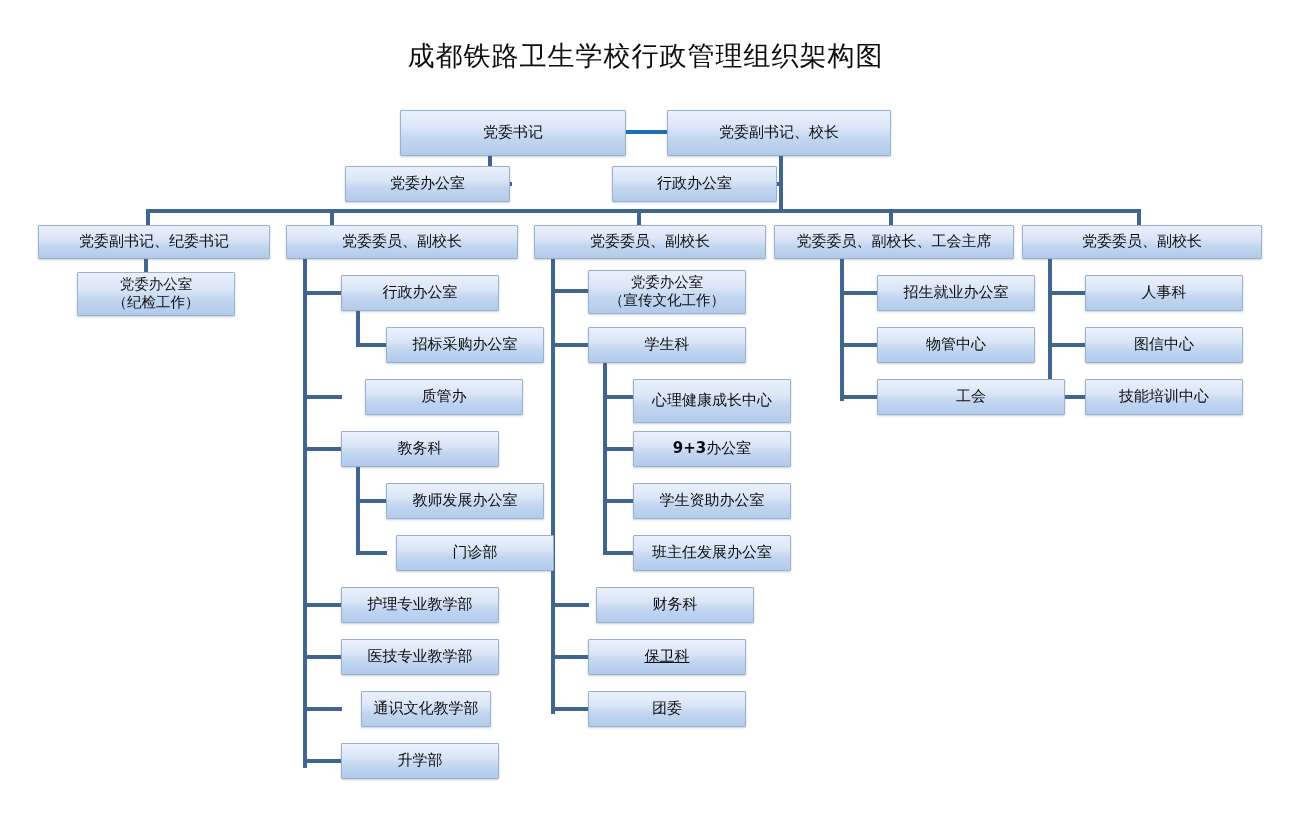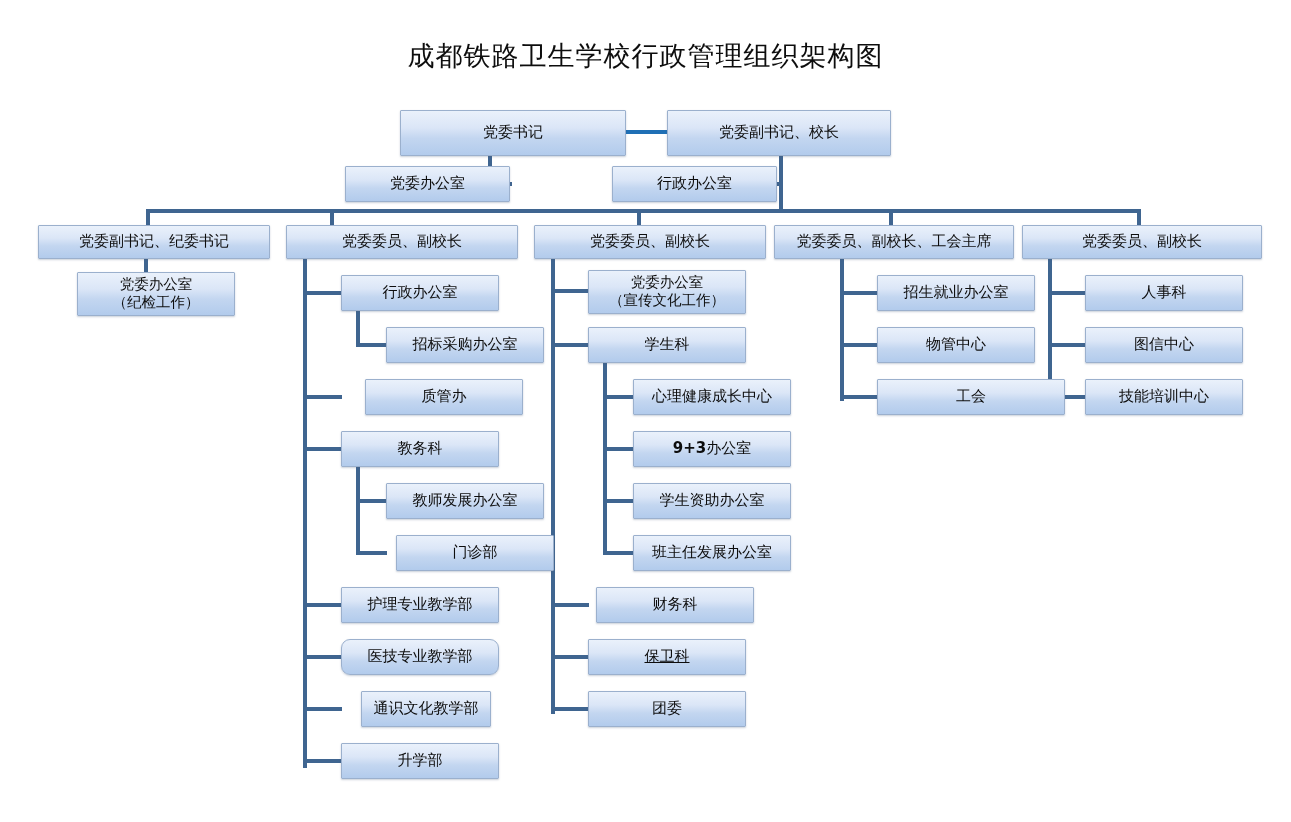--- a/index.html
+++ b/index.html
@@ -125,28 +125,28 @@
   <div class="node two-line" style="left:77px;top:272px;width:158px;height:44px;">党委办公室
 （纪检工作）</div>
 
   <div class="node" style="left:341px;top:275px;width:158px;height:36px;">行政办公室</div>
   <div class="node" style="left:386px;top:327px;width:158px;height:36px;">招标采购办公室</div>
   <div class="node" style="left:341px;top:379px;width:158px;height:36px;margin-left:24px;">质管办</div>
   <div class="node" style="left:341px;top:431px;width:158px;height:36px;">教务科</div>
   <div class="node" style="left:386px;top:483px;width:158px;height:36px;">教师发展办公室</div>
   <div class="node" style="left:396px;top:535px;width:158px;height:36px;">门诊部</div>
   <div class="node" style="left:341px;top:587px;width:158px;height:36px;">护理专业教学部</div>
-  <div class="node" style="left:341px;top:639px;width:158px;height:36px;border-radius:9px;">医技专业教学部</div>
+  <div class="node" style="left:341px;top:639px;width:158px;height:36px;">医技专业教学部</div>
   <div class="node" style="left:361px;top:691px;width:130px;height:36px;">通识文化教学部</div>
   <div class="node" style="left:341px;top:743px;width:158px;height:36px;">升学部</div>
 
   <div class="node two-line" style="left:588px;top:270px;width:158px;height:44px;">党委办公室
 （宣传文化工作）</div>
   <div class="node" style="left:588px;top:327px;width:158px;height:36px;">学生科</div>
-  <div class="node" style="left:633px;top:379px;width:158px;height:36px;">心理健康成长中心</div>
+  <div class="node" style="left:633px;top:379px;width:158px;height:44px;">心理健康成长中心</div>
   <div class="node" style="left:633px;top:431px;width:158px;height:36px;"><span><span class="b93">9+3</span><span>办公室</span></span></div>
   <div class="node" style="left:633px;top:483px;width:158px;height:36px;">学生资助办公室</div>
   <div class="node" style="left:633px;top:535px;width:158px;height:36px;">班主任发展办公室</div>
   <div class="node" style="left:588px;top:587px;width:158px;height:36px;margin-left:8px;">财务科</div>
   <div class="node" style="left:588px;top:639px;width:158px;height:36px;text-decoration:underline;">保卫科</div>
   <div class="node" style="left:588px;top:691px;width:158px;height:36px;">团委</div>
 
   <div class="node" style="left:877px;top:275px;width:158px;height:36px;">招生就业办公室</div>
   <div class="node" style="left:877px;top:327px;width:158px;height:36px;">物管中心</div>
   <div class="node" style="left:877px;top:379px;width:188px;height:36px;">工会</div>

